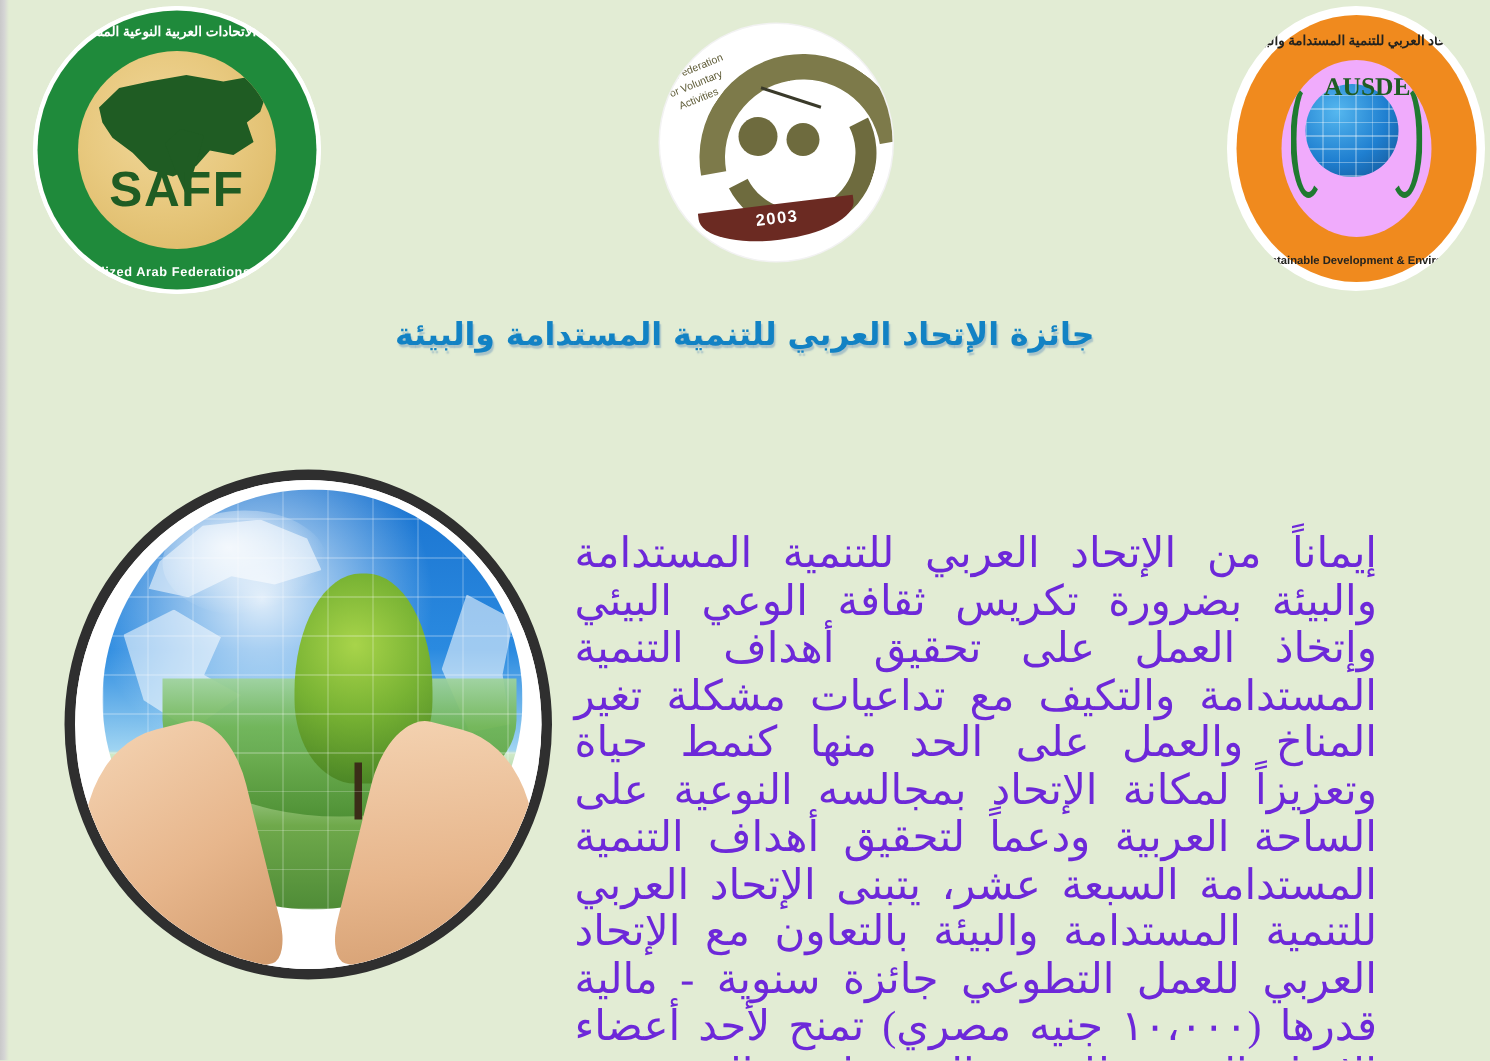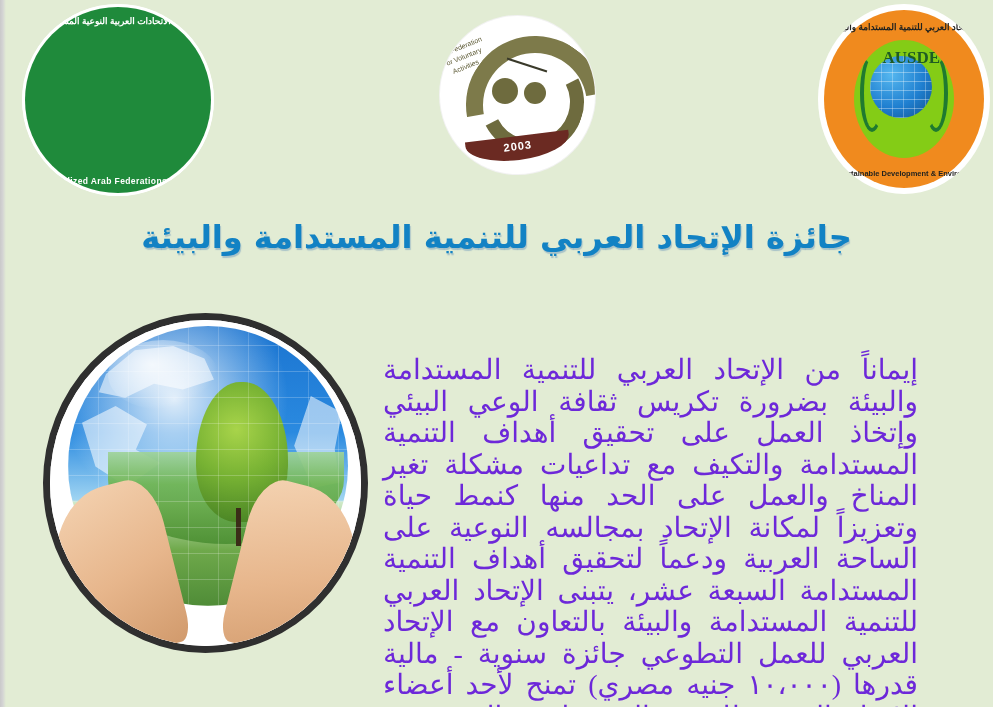--- a/index.html
+++ b/index.html
@@ -177,21 +177,21 @@
     background: #ffffff;
   }
   .ausde-ring {
     position: absolute; inset: 6px;
     border-radius: 50%;
     background: #f08a1e;
   }
   .ausde-inner {
     position: absolute; inset: 30px;
     border-radius: 50%;
-    background: #84cc16;
+    background: #f0abfc;
     overflow: hidden;
   }
   .ausde-globe {
     position: absolute;
     left: 16px; top: 16px;
     width: 62px; height: 62px;
     border-radius: 50%;
     background: radial-gradient(circle at 34% 30%, #55b7ef 0%, #1f7fd0 55%, #12518f 100%);
   }
   .ausde-globe::before {
@@ -233,21 +233,21 @@
   .ausde-arc-bot { bottom: 10px; font-family:"Liberation Sans",sans-serif; font-size: 7.5px; font-weight: bold; }
 
   
   #award-title {
     position: absolute;
     left: 0; right: 0;
     top: 197px;
     text-align: center;
     font-family: "DejaVu Sans", "Liberation Sans", sans-serif;
     font-weight: bold;
-    font-size: 32px;
+    font-size: 21px;
     color: #1282c4;
     letter-spacing: 0px;
     text-shadow: 1px 2px 1px rgba(120,160,190,.55);
     direction: rtl;
   }
   #award-subtitle {
     position: absolute;
     left: 0; right: 0;
     top: 263px;
     text-align: center;
@@ -371,20 +371,25 @@
 
   <div class="edge-strip"></div>
 
   <div class="logo-row">
 
     <div class="logo" id="logo-saff">
       <div class="saff-outer"></div>
       <div class="saff-ring">
         <div class="saff-arc-top">ملتقى الاتحادات العربية النوعية المتخصصة</div>
         <div class="saff-arc-bot">Specialized Arab Federations Forum</div>
+        <div class="saff-inner">
+          <div class="saff-map"></div>
+          <div class="saff-map2"></div>
+          <div class="saff-text">SAFF</div>
+        </div>
       </div>
     </div>
 
     <div class="logo" id="logo-afva">
       <div class="afva-c1"></div>
       <div class="afva-c2"></div>
       <div class="afva-bar"></div>
       <div class="afva-dot-a"></div>
       <div class="afva-dot-b"></div>
       <div class="afva-arc">Arab Federation For Voluntary Activities</div>

